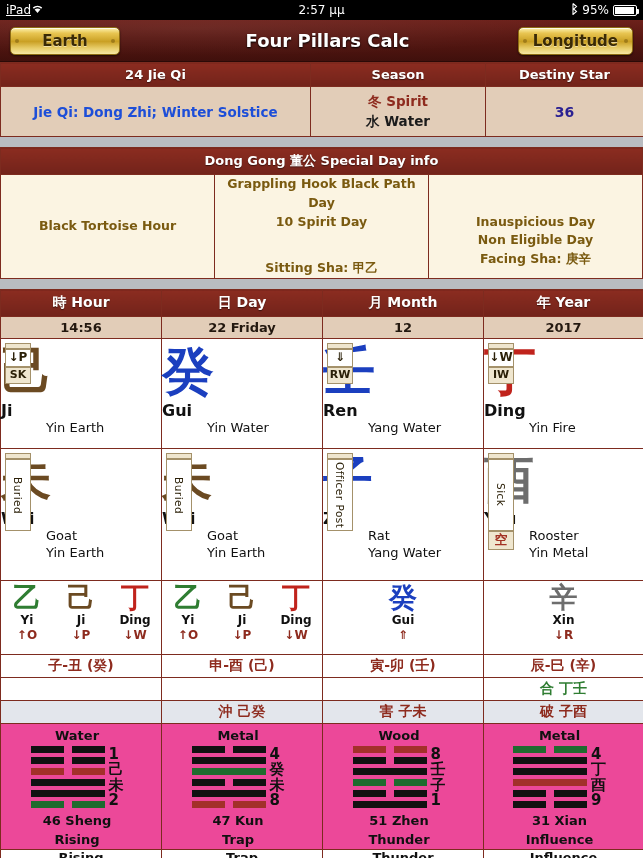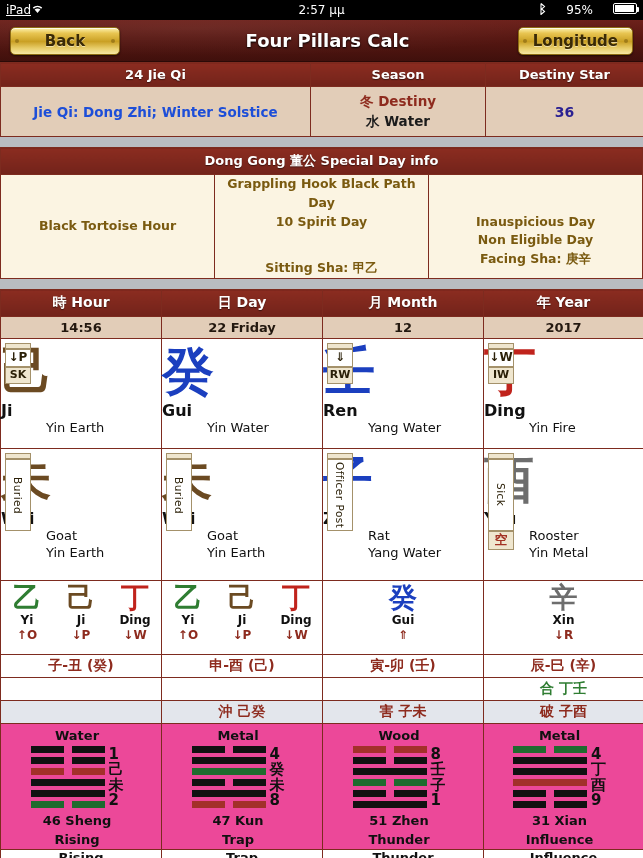--- a/index.html
+++ b/index.html
@@ -11,21 +11,21 @@
   }
 
   
   .statusbar {
     height: 20px; background: #000; color: #fff;
     display: flex; align-items: center; position: relative;
     font-size: 12px; padding: 0 6px;
   }
   .sb-left { display: flex; align-items: center; gap: 0; text-decoration: underline; }
   .sb-center { position: absolute; left: 0; right: 0; text-align: center; font-size: 12px; }
-  .sb-right { margin-left: auto; display: flex; align-items: flex-start; gap: 20px; position: relative; z-index: 2;}
+  .sb-right { margin-left: auto; display: flex; align-items: center; gap: 4px; position: relative; z-index: 2;}
   .batt {
     width: 24px; height: 11px; border: 1px solid #fff; border-radius: 2px;
     position: relative; display:inline-block;
   }
   .batt:after { content:""; position:absolute; right:-3px; top:3px; width:2px; height:5px; background:#fff; border-radius:0 1px 1px 0;}
   .batt i { position:absolute; left:1px; top:1px; bottom:1px; width:19px; background:#fff; display:block;}
 
   
   .navbar {
     height: 42px;
@@ -174,37 +174,37 @@
         </svg>
     </span>
     <span>95%</span>
     <span class="batt">
         <i></i>
       </span>
   </div>
 </div>
 
 <div class="navbar">
-  <div class="goldbtn left">Back</div>
+  <div class="goldbtn left">Earth</div>
   <div class="nav-title">Four Pillars Calc</div>
   <div class="goldbtn right">Longitude</div>
 </div>
 
 <div class="sheet">
 <table class="grid s1">
   <tbody>
         <tr>
     <th class="hdr" style="width:310px">24 Jie Qi</th>
     <th class="hdr" style="width:175px">Season</th>
     <th class="hdr" style="width:158px">Destiny Star</th>
   </tr>
   <tr>
     <td class="cell-tan jieqi-val">Jie Qi: Dong Zhi; Winter Solstice</td>
     <td class="cell-tan season-val">
-      <span class="w1">冬 Destiny</span><br>
+      <span class="w1">冬 Spirit</span><br>
       <span class="w2">水 Water</span>
     </td>
     <td class="cell-tan star-val darkblue">36</td>
   </tr>
 </tbody>
     </table>
 </div>
 
 <div class="gapbar"></div>
 

